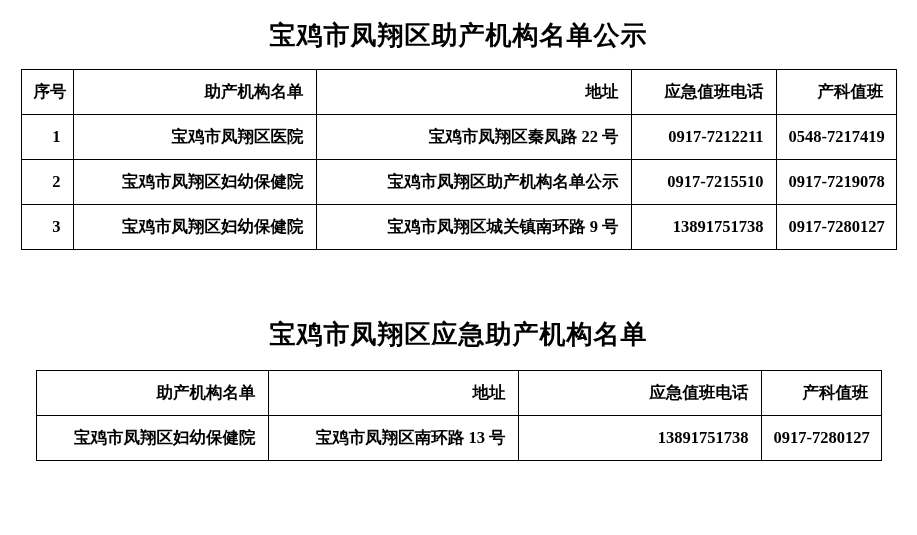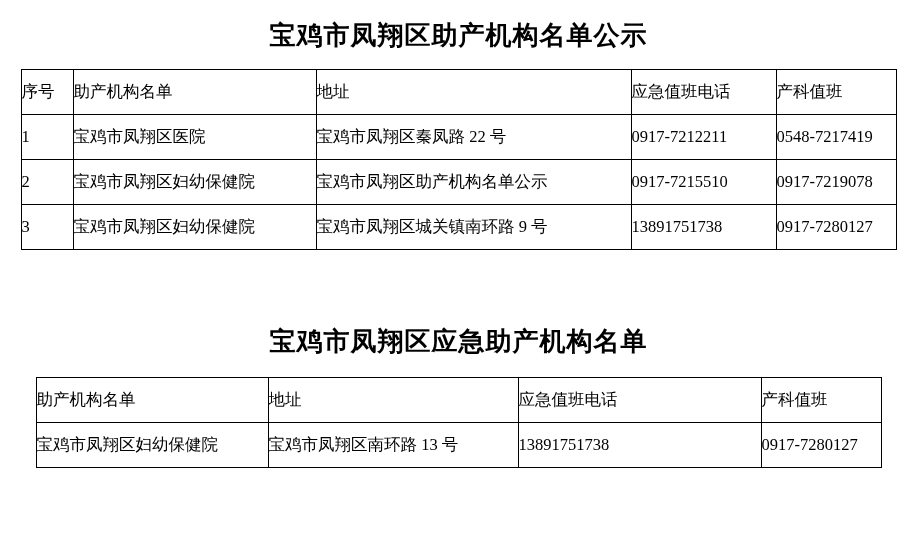--- a/index.html
+++ b/index.html
@@ -28,42 +28,42 @@
     font-size: 26px;
     font-weight: bold;
     letter-spacing: 1px;
     font-family: "Liberation Serif", "DejaVu Serif", serif;
   }
   .title-1 {
     margin-top: 18px;
     margin-bottom: 16px;
   }
   .title-2 {
-    margin-top: 12px;
+    margin-top: 5px;
     margin-bottom: 18px;
   }
   table {
     border-collapse: collapse;
     table-layout: fixed;
     font-size: 16.5px;
   }
   table.t1 {
     width: 855px;
     margin: 0 auto;
   }
   table.t2 {
     width: 845px;
     margin: 0 auto;
   }
   td, th {
     border: 1px solid #000000;
-    text-align: left;
+    text-align: right;
     vertical-align: middle;
-    font-weight: normal;
-    padding: 0 0;
+    font-weight: bold;
+    padding: 0 12px;
     white-space: nowrap;
   }
   table.t1 td, table.t1 th { height: 44px; }
   table.t2 td, table.t2 th { height: 44px; }
   .gap {
     height: 62px;
   }
   .num-col { width: 52px; }
   .name-col { width: 243px; }
   .addr-col { width: 315px; }

